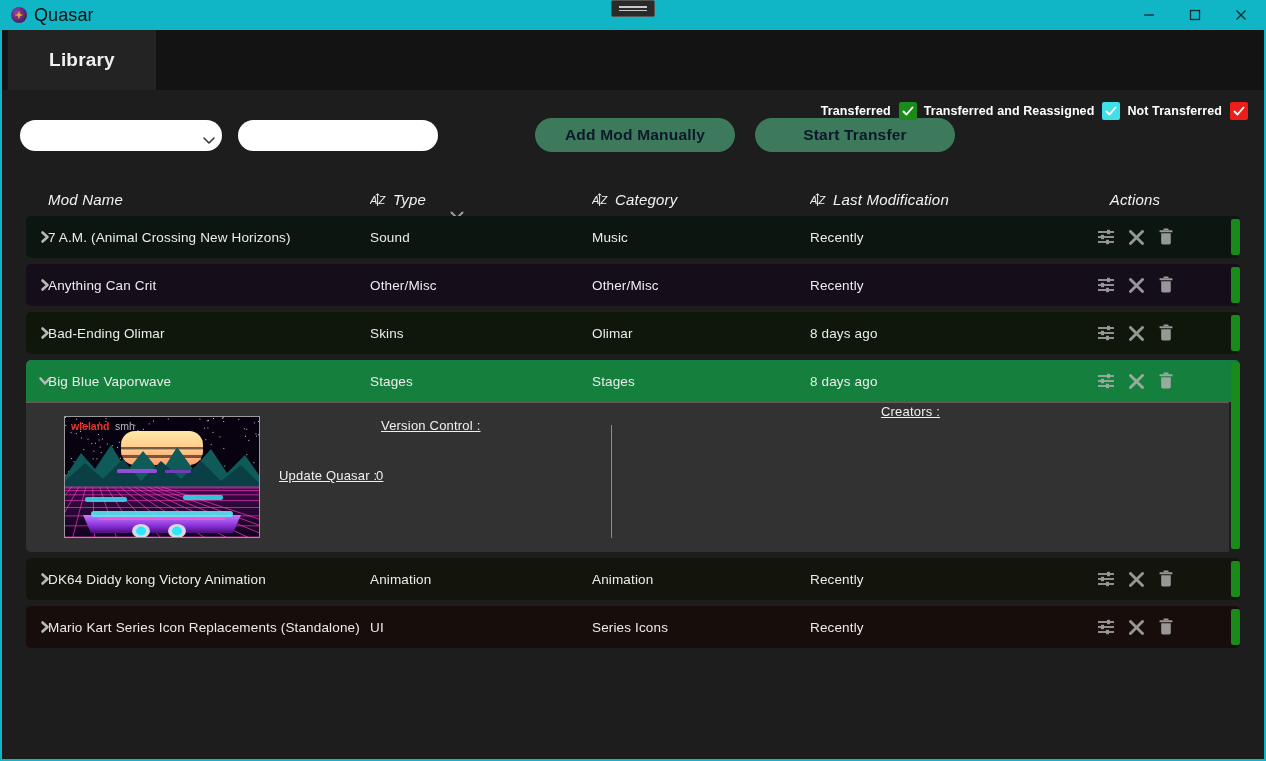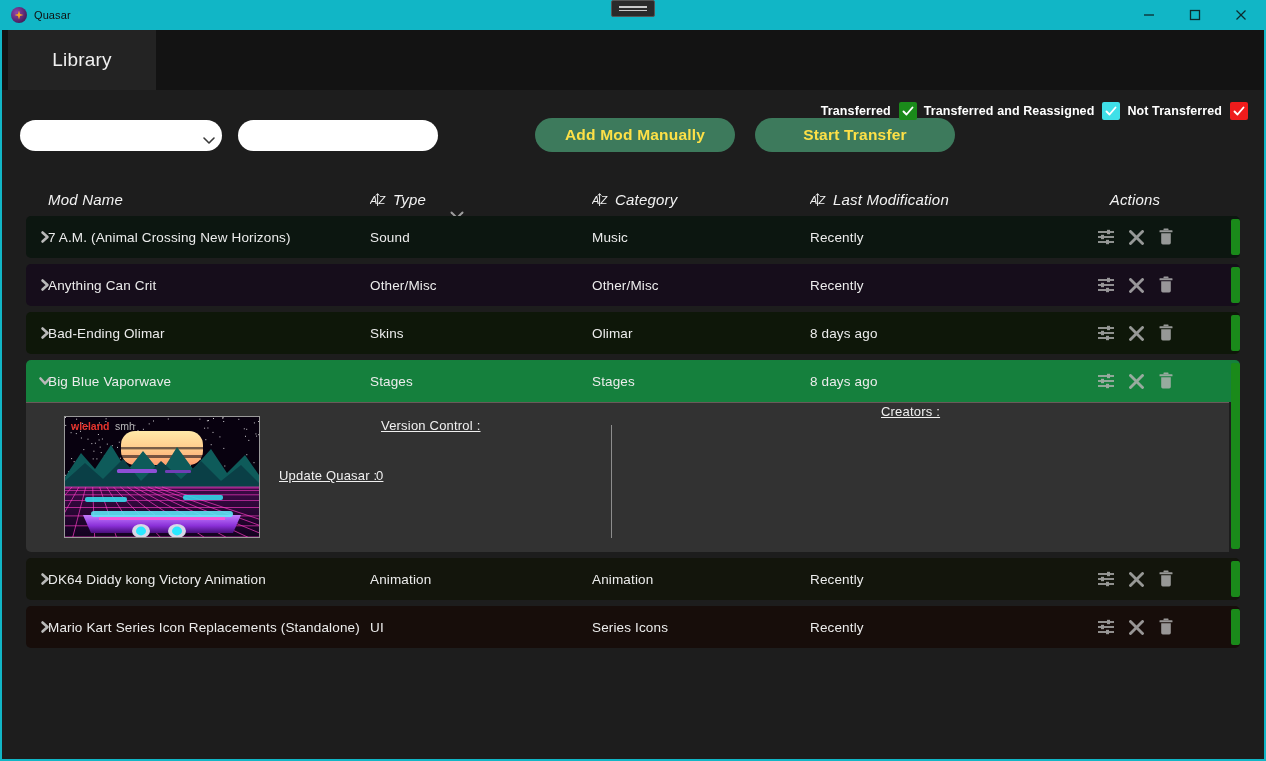--- a/index.html
+++ b/index.html
@@ -32,21 +32,21 @@
     background: radial-gradient(circle at 35% 35%, #8e44ad 0%, #4b2060 70%, #2a1036 100%);
     display: flex; align-items: center; justify-content: center;
     position: relative;
   }
   #app-icon::after {
     content: ""; position: absolute;
     width: 9px; height: 9px;
     background: #f5a623;
     clip-path: polygon(50% 0%, 62% 38%, 100% 50%, 62% 62%, 50% 100%, 38% 62%, 0% 50%, 38% 38%);
   }
-  #title-text { font-size: 11px; color: #101010; letter-spacing: .1px; }
+  #title-text { font-size: 18px; color: #101010; letter-spacing: .1px; }
 
   #snap-handle {
     position: absolute; left: 50%; top: 0; transform: translateX(-50%);
     width: 44px; height: 17px;
     background: #2a2a2a; border: 1px solid #555;
     border-radius: 2px;
     display: flex; flex-direction: column; justify-content: center;
     align-items: center; gap: 2px;
   }
   #snap-handle i { display: block; width: 28px; height: 1.5px; background: #c9c9c9; }
@@ -64,20 +64,21 @@
     height: 60px; flex: 0 0 60px;
     background: #131313;
     display: flex; align-items: stretch;
     padding-left: 6px;
   }
   .tab {
     width: 148px;
     display: flex; align-items: center; justify-content: center;
     font-size: 19px; color: #f0f0f0; cursor: pointer;
     letter-spacing: .2px;
+    font-weight: bold;
   }
   .tab.active { background: #232323; }
 
   
   #content { flex: 1 1 auto; background: #1d1d1d; position: relative; }
 
   
   #toolbar { position: relative; height: 92px; }
 
   #filter-select {
@@ -103,21 +104,21 @@
   #clear-search {
     position: absolute; left: 445px; top: 128px;
     width: 20px; height: 20px; cursor: pointer;
     display: flex; align-items: center; justify-content: center;
     transform: translateY(-10px);
   }
 
   .pill-btn {
     position: absolute; top: 28px; height: 34px;
     background: #3d7a5c; border: none; border-radius: 17px;
-    color: #fde047; font-family: "Liberation Sans", sans-serif;
+    color: #0f172a; font-family: "Liberation Sans", sans-serif;
     font-size: 15.5px; font-weight: bold; letter-spacing: .2px;
     cursor: pointer;
   }
   #add-mod-btn   { left: 533px; width: 200px; }
   #start-transfer-btn { left: 753px; width: 200px; }
 
   
   #legend {
     position: absolute; right: 16px; top: 12px;
     display: flex; flex-direction: row; gap: 7px;

